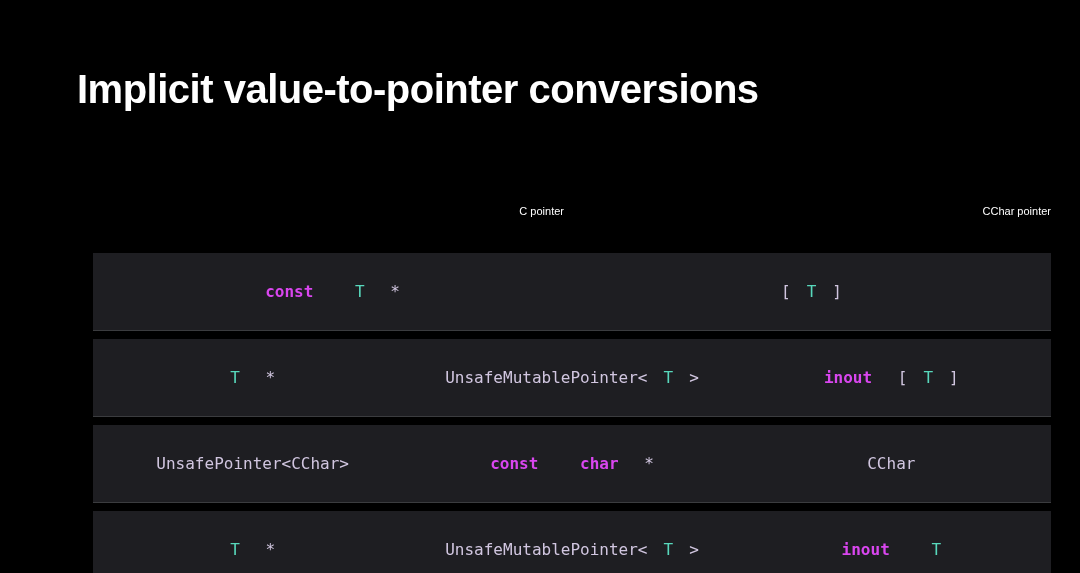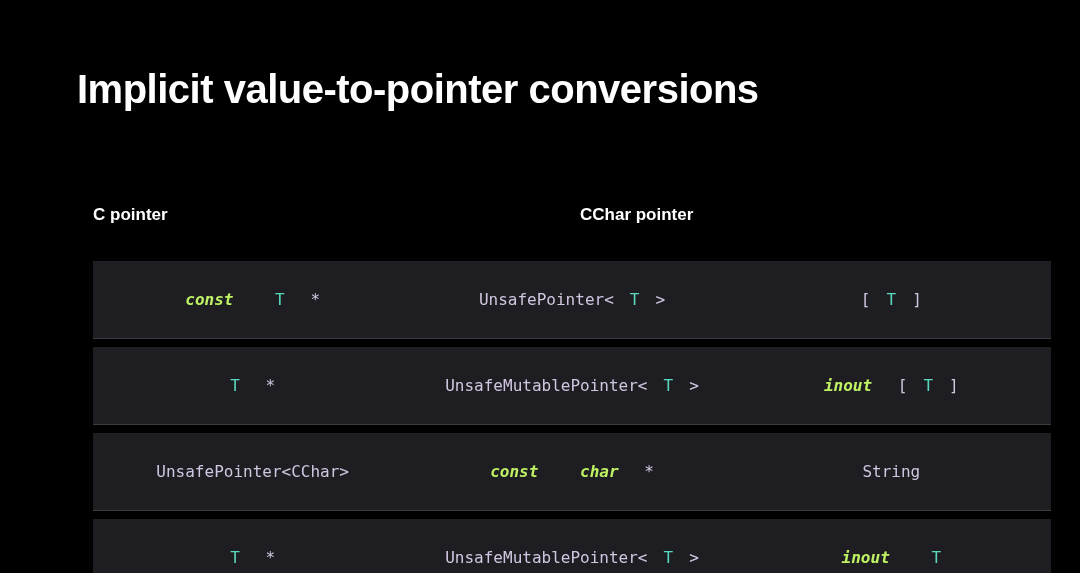--- a/index.html
+++ b/index.html
@@ -34,24 +34,24 @@
       width: 100%;
     }
 
     .header-row {
       display: flex;
       padding-bottom: 20px;
     }
 
     .header-row .col {
       flex: 1;
-      text-align: left;
+      text-align: right;
       color: #ffffff;
-      font-size: 17px;
-      font-weight: 700;
+      font-size: 11px;
+      font-weight: 400;
     }
 
     .data-row {
       display: flex;
       background: #1e1e22;
       border-bottom: 1px solid #3b3c3f;
     }
 
     .data-row:last-child {
       border-bottom: none;
@@ -60,49 +60,48 @@
     .data-row .col {
       flex: 1;
       text-align: center;
       padding: 21px 10px;
       font-family: "SF Mono", ui-monospace, Menlo, Monaco, Consolas, monospace;
       font-size: 16px;
       color: #d1c6e0;
       white-space: pre;
     }
 
-    .kw { color: #bef264; font-weight: 600; font-style: italic; }
+    .kw { color: #d946ef; font-weight: 600; }
     .tt { color: #58d8bc; }
   </style>
 </head>
 <body>
 
 <div class="slide">
   <h1 class="title">Implicit value-to-pointer conversions</h1>
 
   <div class="table-container">
     <div class="header-row">
       <div class="col">C pointer</div>
       <div class="col">CChar pointer</div>
     </div>
     <div id="rows-target">
         <div class="data-row">
           <div class="col"><span class="kw">const</span><span> </span><span class="tt">T</span><span> *</span></div>
-          <div class="col"><span>UnsafePointer&lt;</span><span class="tt">T</span><span>&gt;</span></div>
           <div class="col"><span>[</span><span class="tt">T</span><span>]</span></div>
         </div>
         <div class="data-row">
           <div class="col"><span class="tt">T</span><span> *</span></div>
           <div class="col"><span>UnsafeMutablePointer&lt;</span><span class="tt">T</span><span>&gt;</span></div>
           <div class="col"><span class="kw">inout</span><span> [</span><span class="tt">T</span><span>]</span></div>
         </div>
         <div class="data-row">
           <div class="col"><span>UnsafePointer&lt;CChar&gt;</span></div>
           <div class="col"><span class="kw">const</span><span> </span><span class="kw">char</span><span> *</span></div>
-          <div class="col"><span>String</span></div>
+          <div class="col"><span>CChar</span></div>
         </div>
         <div class="data-row">
           <div class="col"><span class="tt">T</span><span> *</span></div>
           <div class="col"><span>UnsafeMutablePointer&lt;</span><span class="tt">T</span><span>&gt;</span></div>
           <div class="col"><span class="kw">inout</span><span> </span><span class="tt">T</span></div>
         </div>
       </div>
   </div>
 </div>
 

